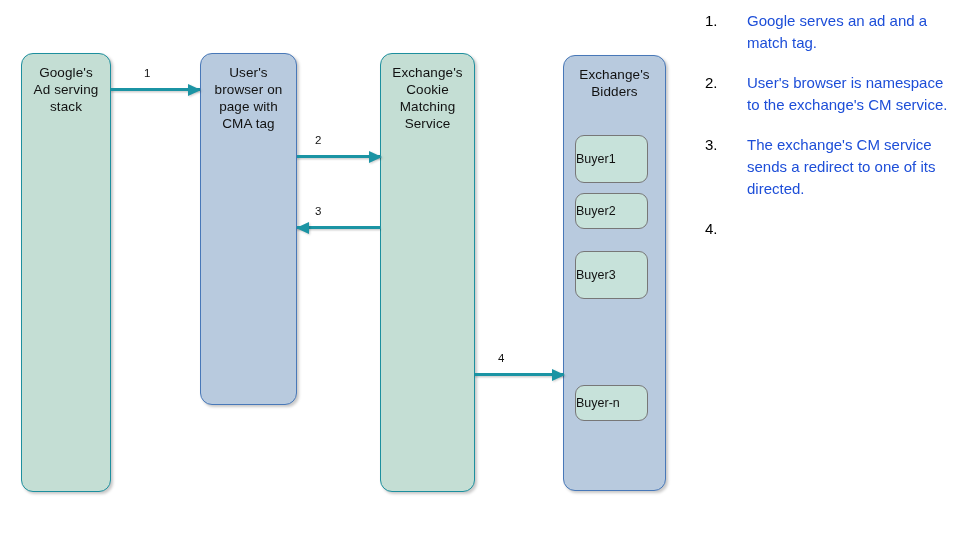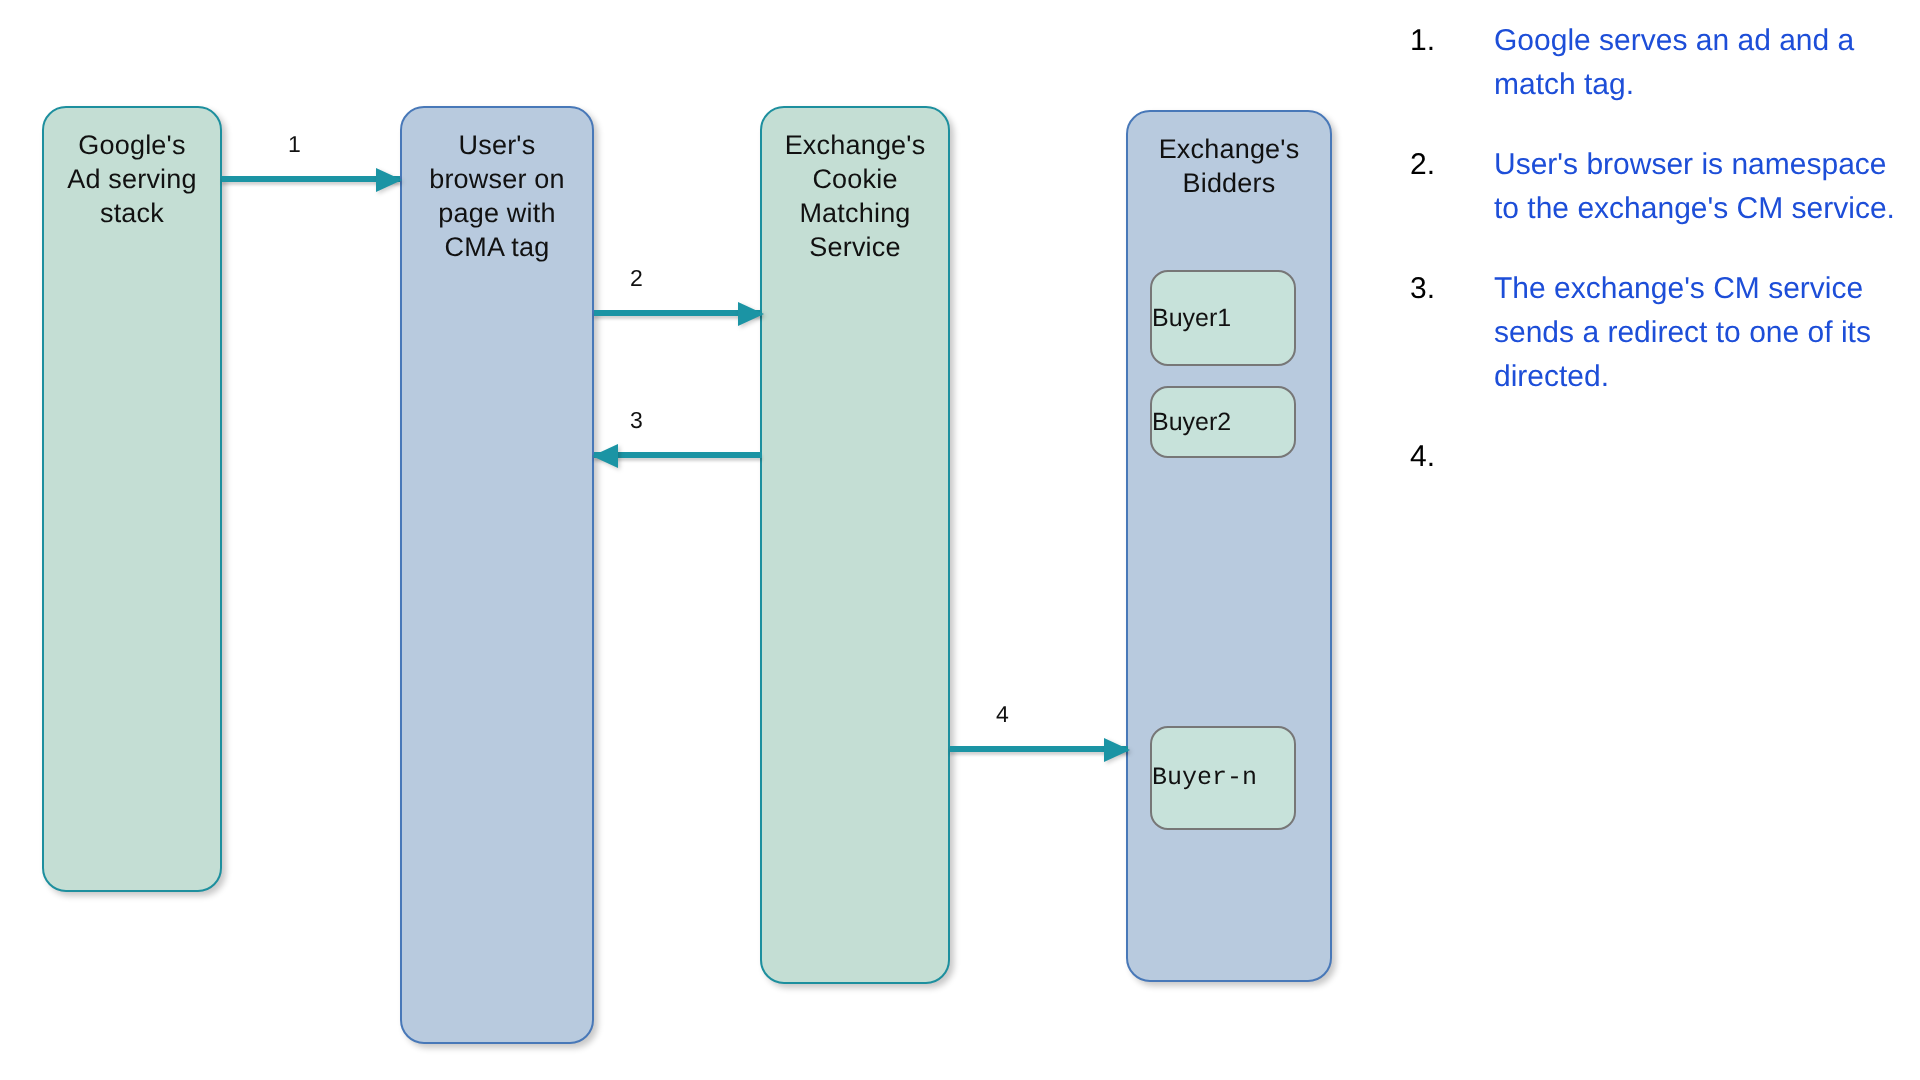--- a/index.html
+++ b/index.html
@@ -108,27 +108,27 @@
     font-size:15px;
     line-height:22px;
     color:#1d4ed8;
   }
 </style>
 </head>
 <body>
 
 <div id="stage">
 
-  <div class="colbox green" style="left:21px;top:53px;width:90px;height:393px;">
+  <div class="colbox green" style="left:21px;top:53px;width:90px;height:439px;">
     <div class="title">Google's
 Ad serving
 stack</div>
   </div>
 
-  <div class="colbox blue" style="left:200px;top:53px;width:97px;height:469px;">
+  <div class="colbox blue" style="left:200px;top:53px;width:97px;height:352px;">
     <div class="title">User's
 browser on
 page with
 CMA tag</div>
   </div>
 
   <div class="colbox green" style="left:380px;top:53px;width:95px;height:439px;">
     <div class="title">Exchange's
 Cookie
 Matching
@@ -139,21 +139,24 @@
     <div class="title">Exchange's
 Bidders</div>
   </div>
 
   <div class="buyer" style="left:575px;top:135px;width:73px;height:48px;">
     <span>Buyer1</span>
   </div>
   <div class="buyer" style="left:575px;top:193px;width:73px;height:36px;">
     <span>Buyer2</span>
   </div>
-  <div class="buyer" style="left:575px;top:363px;width:73px;height:52px;font-family:Liberation Mono, monospace;">
+  <div class="buyer" style="left:575px;top:251px;width:73px;height:48px;">
+    <span>Buyer3</span>
+  </div>
+  <div class="buyer" style="left:575px;top:385px;width:73px;height:36px;">
     <span>Buyer-n</span>
   </div>
 
   <div class="arrow right" style="left:111px;top:88px;width:89px;">
     <div class="shaft" style="width:89px;"></div>
     <div class="head"></div>
     <div class="lbl" style="left:33px;">1</div>
   </div>
 
   <div class="arrow right" style="left:297px;top:155px;width:84px;">

